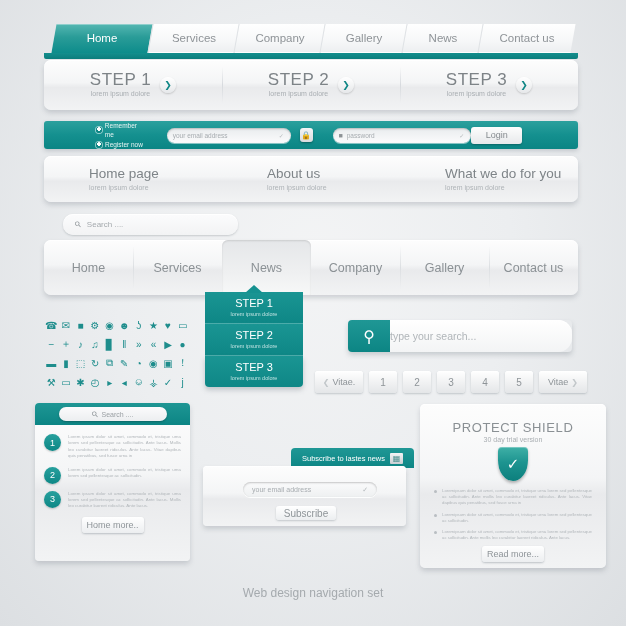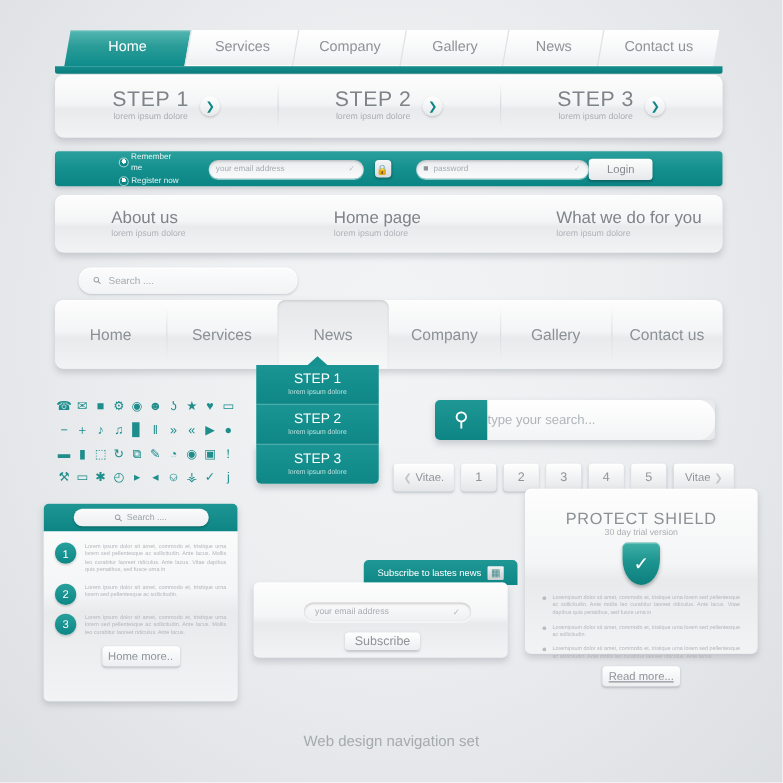--- a/index.html
+++ b/index.html
@@ -253,41 +253,41 @@
   }
   #newsemail .tick{position:absolute;right:9px;font-size:7px;color:#b5babd;}
   #newsbtn{
     position:absolute;left:73px;top:40px;width:60px;height:14px;border-radius:3px;
     background:linear-gradient(to bottom,#ffffff,#eceef0);
     box-shadow:0 1px 2px rgba(110,120,130,.35);
     display:flex;align-items:center;justify-content:center;font-size:10px;color:#8e9498;
   }
 
   
-  #shieldbox{left:420px;top:391px;width:186px;height:132px;border-radius:5px;}
+  #shieldbox{left:420px;top:404px;width:186px;height:164px;border-radius:5px;}
   #shieldtitle{margin-top:16px;text-align:center;font-size:13px;color:#8a9094;letter-spacing:.6px;}
   #shieldsub{text-align:center;font-size:7px;color:#a9aeb2;margin-top:1px;}
   #shieldart{
     margin:4px auto 0 auto;width:30px;height:34px;
     background:linear-gradient(to bottom,#3fb0a7 0%,#1d9490 45%,#0c7f7d 100%);
     border-radius:4px 4px 50% 50%/4px 4px 60% 60%;
     box-shadow:0 2px 3px rgba(0,0,0,.28), 0 1px 0 rgba(255,255,255,.3) inset;
     display:flex;align-items:center;justify-content:center;
     color:#ffffff;font-size:15px;
   }
   .sbullets{margin:7px 14px 0 14px;}
   .sbullet{display:flex;gap:5px;margin-bottom:5px;}
   .sdot{width:3px;height:3px;border-radius:50%;background:#b9bec2;flex:0 0 3px;margin-top:2px;}
   .sbtxt{font-size:4.3px;line-height:6.2px;color:#b2b7bb;text-align:justify;}
   #shieldbtn{
     margin:4px auto 0 auto;width:62px;height:16px;border-radius:3px;
     background:linear-gradient(to bottom,#ffffff,#eceef0);
     box-shadow:0 1px 2px rgba(110,120,130,.4);
     display:flex;align-items:center;justify-content:center;
-    font-size:9px;color:#8e9498;text-decoration:underline;
+    font-size:9px;color:#8e9498;
   }
 
   
   #caption{
     position:absolute;left:0;top:586px;width:626px;text-align:center;
     font-size:12px;color:#a5aaae;
   }
 </style>
 </head>
 <body>
@@ -364,25 +364,25 @@
       <span class="pwdlock">■</span>
       <span>password</span>
       <span class="tick">✓</span>
     </div>
     <div id="loginbtn">Login</div>
   </div>
 
   <div id="infostrip" class="panel">
     <div class="inforow">
       <div class="infocell">
+        <div class="infotitle">Home page</div>
+        <div class="infosub">lorem ipsum dolore</div>
+      </div>
+      <div class="infocell">
         <div class="infotitle">About us</div>
-        <div class="infosub">lorem ipsum dolore</div>
-      </div>
-      <div class="infocell">
-        <div class="infotitle">Home page</div>
         <div class="infosub">lorem ipsum dolore</div>
       </div>
       <div class="infocell">
         <div class="infotitle">What we do for you</div>
         <div class="infosub">lorem ipsum dolore</div>
       </div>
     </div>
   </div>
 
   <div id="smallsearch">

